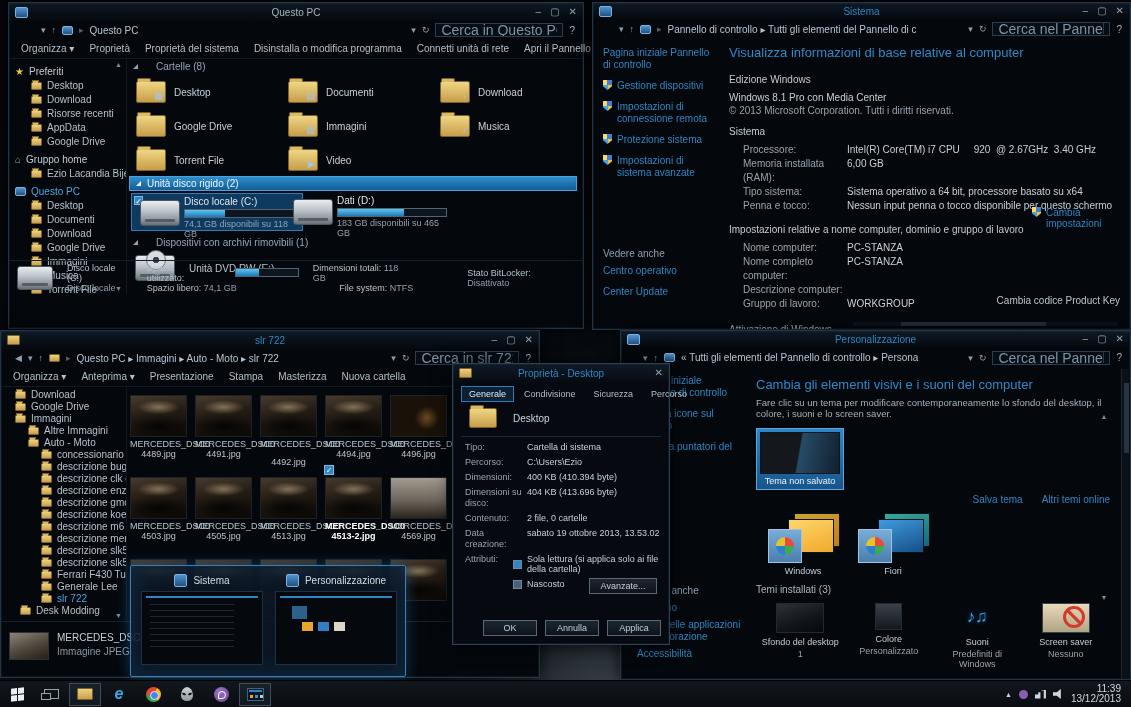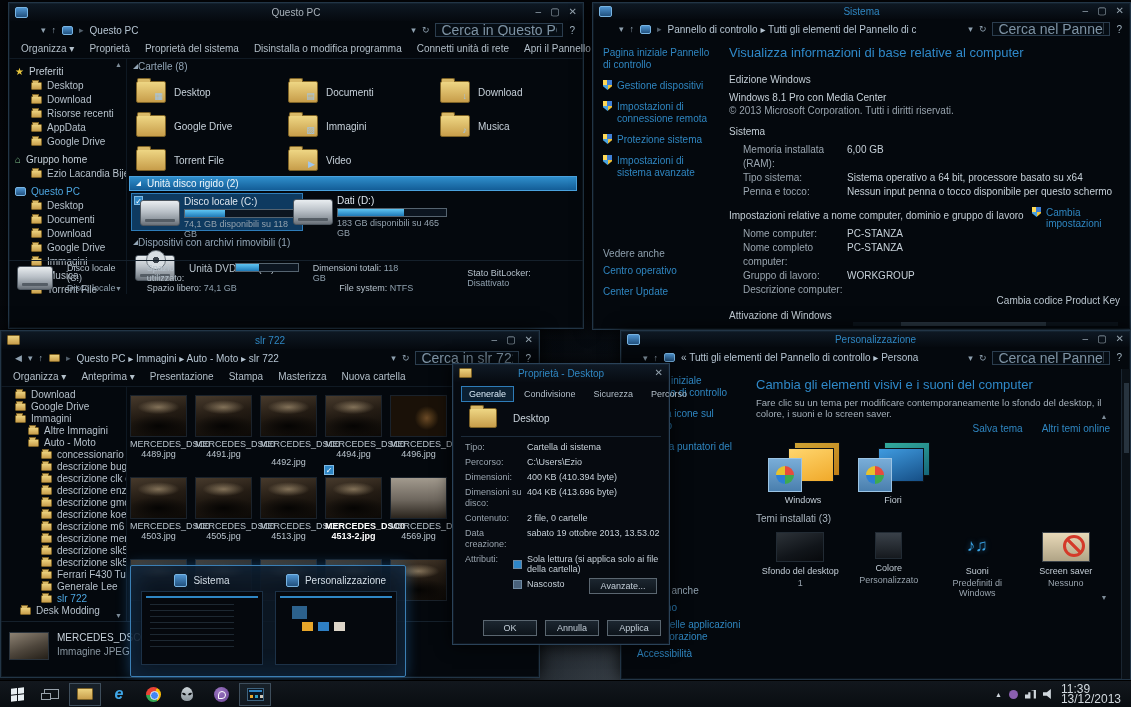--- a/index.html
+++ b/index.html
@@ -27,21 +27,21 @@
 .sgrp{display:flex;align-items:center;gap:5px;margin:7px 0 3px 6px;color:#c3cdd6}
 .sitem{display:flex;align-items:center;margin:0 0 3px 22px;color:#b6c1cb;white-space:nowrap}
 .mfold{width:11px;height:8px;background:linear-gradient(180deg,#ecd27f,#c99f4d);border:1px solid #7d6226;border-radius:1px;position:relative;display:inline-block;margin-right:5px;flex:none}
 .mfold::before{content:"";position:absolute;left:0;top:-3px;width:5px;height:2px;background:#d9b967;border:1px solid #7d6226;border-bottom:0}
 .fold{width:30px;height:22px;background:linear-gradient(180deg,#eed684,#c79d4a);border:1px solid #7d6226;border-radius:2px;position:relative;flex:none}
 .fold::before{content:"";position:absolute;left:0;top:-4px;width:12px;height:3px;background:#d9b967;border:1px solid #7d6226;border-bottom:0;border-radius:2px 2px 0 0}
 .fglyph{position:absolute;right:2px;bottom:1px;color:#9fc6ee;font-size:9px;line-height:9px}
 .hdd{width:40px;height:26px;border-radius:3px;background:linear-gradient(180deg,#e9edf0,#b9c0c7 45%,#8d959d 78%,#686f77);border:1px solid #4d565f;position:relative;flex:none}
 .hdd::after{content:"";position:absolute;bottom:3px;left:4px;right:4px;height:3px;background:#555d65;border-radius:1px}
 .dvdd::before{content:"";position:absolute;left:10px;top:-6px;width:18px;height:18px;border-radius:50%;background:radial-gradient(circle,#39414a 24%,#d7dde2 26% 100%);border:1px solid #6b747c}
-.ghdr{display:flex;align-items:center;gap:0;color:#92a5b6}
+.ghdr{display:flex;align-items:center;gap:18px;color:#92a5b6}
 .tri{width:0;height:0;border-bottom:5px solid #93a6b7;border-left:5px solid transparent}
 .bluebar{background:linear-gradient(180deg,#2f8ecb,#135d97);border:1px solid #4aa2de;color:#eef6fc;padding:0 6px;display:flex;align-items:center;gap:6px;height:15px}
 .bluebar .tri{border-bottom-color:#eef6fc}
 .dbar{height:9px;border:1px solid #55636f;background:#0c1520;position:relative}
 .dbar i{position:absolute;top:0;bottom:0;left:0;background:linear-gradient(180deg,#5ec4f2,#1f7ab8)}
 .shield{width:9px;height:10px;display:inline-block;flex:none;margin-right:5px;background:conic-gradient(#3f7fd6 0 25%,#f0c237 0 50%,#4aa3e0 0 75%,#ffd957 0);clip-path:polygon(0 0,100% 0,100% 62%,50% 100%,0 62%)}
 .blulink{color:#2f86c1}
 .scar{position:absolute;color:#7e8c98;font-size:7px;line-height:7px}
 
 #winA{left:8px;top:2px;width:576px;height:327px;z-index:1}
@@ -172,21 +172,21 @@
 .viber{width:15px;height:15px;border-radius:50%;background:radial-gradient(circle at 35% 30%,#9a74c0,#6a4596);position:relative}
 .viber::after{content:"";position:absolute;left:4px;top:4px;width:6px;height:6px;border:1px solid #fff;border-radius:50% 50% 50% 0}
 .vibersm{width:9px;height:9px;border-radius:50%;background:#8a5fb0}
 .cpwin{width:17px;height:13px;border:1px solid #3e637f;background:#0a1622;position:relative}
 .cpwin::before{content:"";position:absolute;left:1px;right:1px;top:1px;height:2px;background:#2f86c4}
 .cpwin::after{content:"";position:absolute;left:2px;top:6px;width:3px;height:3px;background:#e8a62a;box-shadow:5px 0 0 #2e9fc4,10px 0 0 #cfc8ba}
 .tray{margin-left:auto;display:flex;align-items:center;gap:7px;padding-right:6px}
 .chevu{color:#cfd6dc;font-size:7px}
 .net{width:11px;height:9px;background:linear-gradient(0deg,#cfd6dc 0 100%);clip-path:polygon(0 55%,20% 55%,20% 100%,0 100%, 0 55%,30% 55%,30% 30%,50% 30%,50% 100%,60% 100%,60% 10%,80% 10%,80% 100%,100% 100%,100% 0,60% 0,60% 100%,0 100%)}
 .vol{width:11px;height:10px;background:#cfd6dc;clip-path:polygon(0 32%,35% 32%,72% 0,72% 100%,35% 68%,0 68%)}
-.clock{font-size:12px;line-height:10px;color:#d2d9df;padding-right:4px}
+.clock{text-align:right;font-size:10px;line-height:10px;color:#d2d9df;padding-right:4px}
 .pcico{width:13px;height:11px;border-radius:2px;background:linear-gradient(180deg,#4f94d0,#22517e);border:1px solid #78b4e2;flex:none}
 .foldico{width:13px;height:10px;background:linear-gradient(180deg,#ecd27f,#c99f4d);border:1px solid #7d6226;border-radius:1px;flex:none}
 .star{color:#e8c63e;font-size:10px;line-height:10px}
 .home{color:#7fc08a;font-size:10px;line-height:10px}
 .navico{font-size:9px;color:#8ea0af}
 .navico.dim{color:#54616d}
 .viewico{width:12px;height:10px;background:repeating-linear-gradient(90deg,#8fa3b5 0 2px,transparent 2px 4px)}
 .infoico{width:11px;height:11px;border-radius:50%;background:#2f86c4;color:#fff;text-align:center;font-size:8px;line-height:11px;font-weight:bold}
 .gridico{width:12px;height:10px;background:repeating-linear-gradient(0deg,#4a9bd8 0 2px,transparent 2px 3px),repeating-linear-gradient(90deg,#4a9bd8 0 5px,transparent 5px 6px)}
 </style>
@@ -406,21 +406,21 @@
           <span>Unità DVD RW (E:)</span>
         </div>
       </div>
       <div class="statA">
         <span class="hdd" style="width:36px;height:24px"></span>
         <div>
           <div class="lab">Disco locale (C:)</div>
           <div class="val">Disco locale</div>
         </div>
         <div>
-          <div style="display:flex;gap:21px">
+          <div style="display:flex;align-items:center;gap:21px">
               <span class="lab">Spazio utilizzato:</span>
             <span class="dbar" style="width:64px;display:inline-block">
                 <i style="width: 37%;"></i>
               </span>
             </div>
           <div><span class="lab">Spazio libero:</span> <span class="val">74,1 GB</span></div>
         </div>
         <div>
           <div><span class="lab">Dimensioni totali:</span> <span class="val">118 GB</span></div>
           <div style="text-align:right"><span class="lab">File system:</span> <span class="val">NTFS</span></div>
@@ -491,20 +491,24 @@
       <div class="main">
         <div class="h1">Visualizza informazioni di base relative al computer</div>
         <div class="sechdr">Edizione Windows</div>
         <div class="irow">
             <span class="iv" style="padding-left:0">Windows 8.1 Pro con Media Center</span>
           </div>
         <div class="gray2" style="margin-bottom:10px">© 2013 Microsoft Corporation. Tutti i diritti riservati.</div>
         <div class="sechdr">Sistema</div>
         <div>
 
+        <div class="irow">
+              <span class="il">Processore:</span>
+              <span class="iv">Intel(R) Core(TM) i7 CPU&nbsp;&nbsp;&nbsp;&nbsp;&nbsp;920&nbsp; @ 2.67GHz&nbsp; 3.40 GHz</span>
+            </div>
             <div class="irow">
               <span class="il">Memoria installata (RAM):</span>
               <span class="iv">6,00 GB</span>
             </div>
             <div class="irow">
               <span class="il">Tipo sistema:</span>
               <span class="iv">Sistema operativo a 64 bit, processore basato su x64</span>
             </div>
             <div class="irow">
               <span class="il">Penna e tocco:</span>
@@ -516,26 +520,26 @@
 
         <div class="irow">
               <span class="il">Nome computer:</span>
               <span class="iv">PC-STANZA</span>
             </div>
             <div class="irow">
               <span class="il">Nome completo computer:</span>
               <span class="iv">PC-STANZA</span>
             </div>
             <div class="irow">
+              <span class="il">Descrizione computer:</span>
+              <span class="iv"></span>
+            </div>
+            <div class="irow">
               <span class="il">Gruppo di lavoro:</span>
               <span class="iv">WORKGROUP</span>
-            </div>
-            <div class="irow">
-              <span class="il">Descrizione computer:</span>
-              <span class="iv"></span>
             </div>
           </div>
         <div class="sechdr" style="margin-top:13px">Attivazione di Windows</div>
 
         <div id="chgset">
             <span class="shield"></span>
             <span class="blulink">Cambia impostazioni</span>
           </div>
         <div id="chgkey" class="iv">Cambia codice Product Key</div>
         <div class="hscr">
@@ -791,20 +795,24 @@
               </div>
               <div class="blink" style="margin-bottom:5px">
                 <span>Accessibilità</span>
               </div>
             </div>
         </div>
       </div>
       <div class="main">
         <div class="h1" style="margin-bottom:0">Cambia gli elementi visivi e i suoni del computer</div>
         <div class="subtxt">Fare clic su un tema per modificare contemporaneamente lo sfondo del desktop, il colore, i suoni e lo screen saver.</div>
+        <div class="curtheme">
+          <div class="ct"></div>
+          <div class="cl">Tema non salvato</div>
+        </div>
         <div class="tlinks">
           <span class="blulink">Salva tema</span>
           <span class="blulink">Altri temi online</span>
         </div>
         <div id="themes">
 
             <div class="theme">
               <div class="tt">
                 <i class="c3"></i>
                 <i class="c2"></i>

